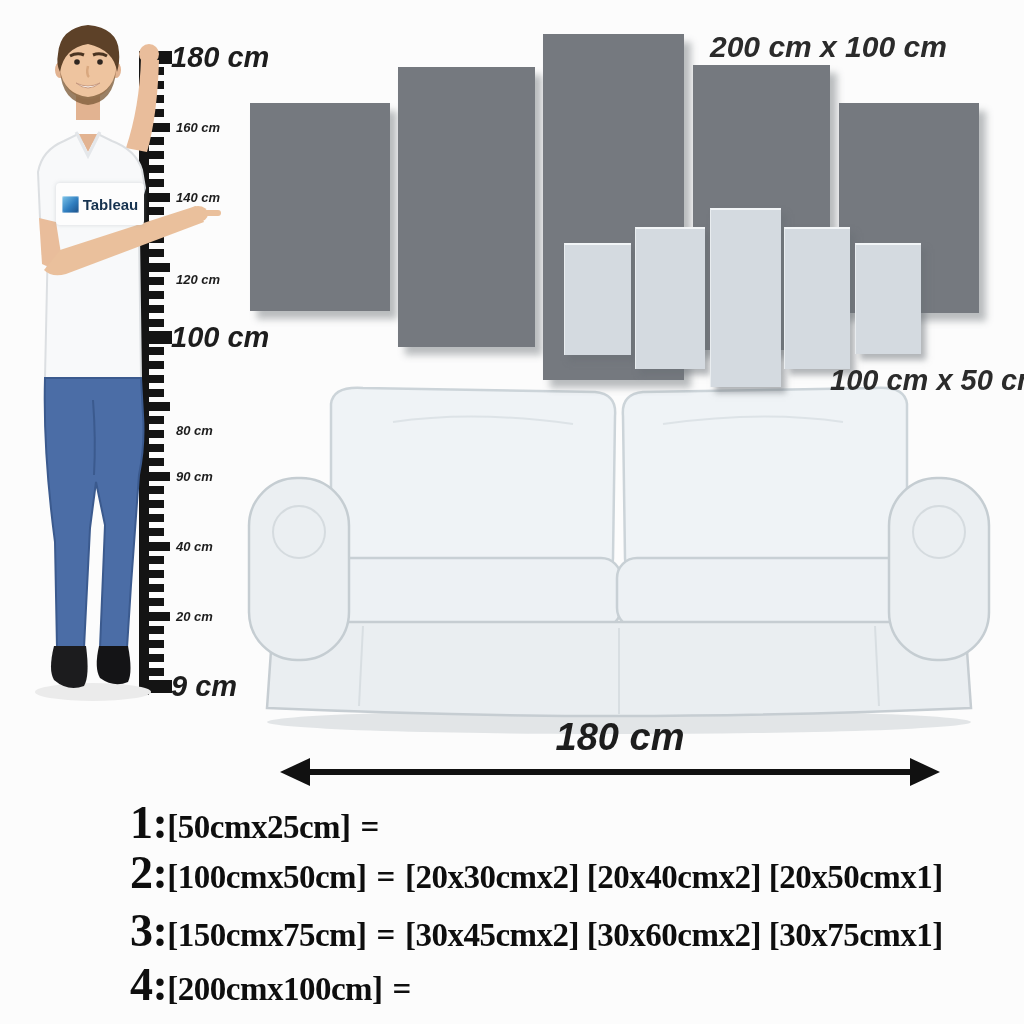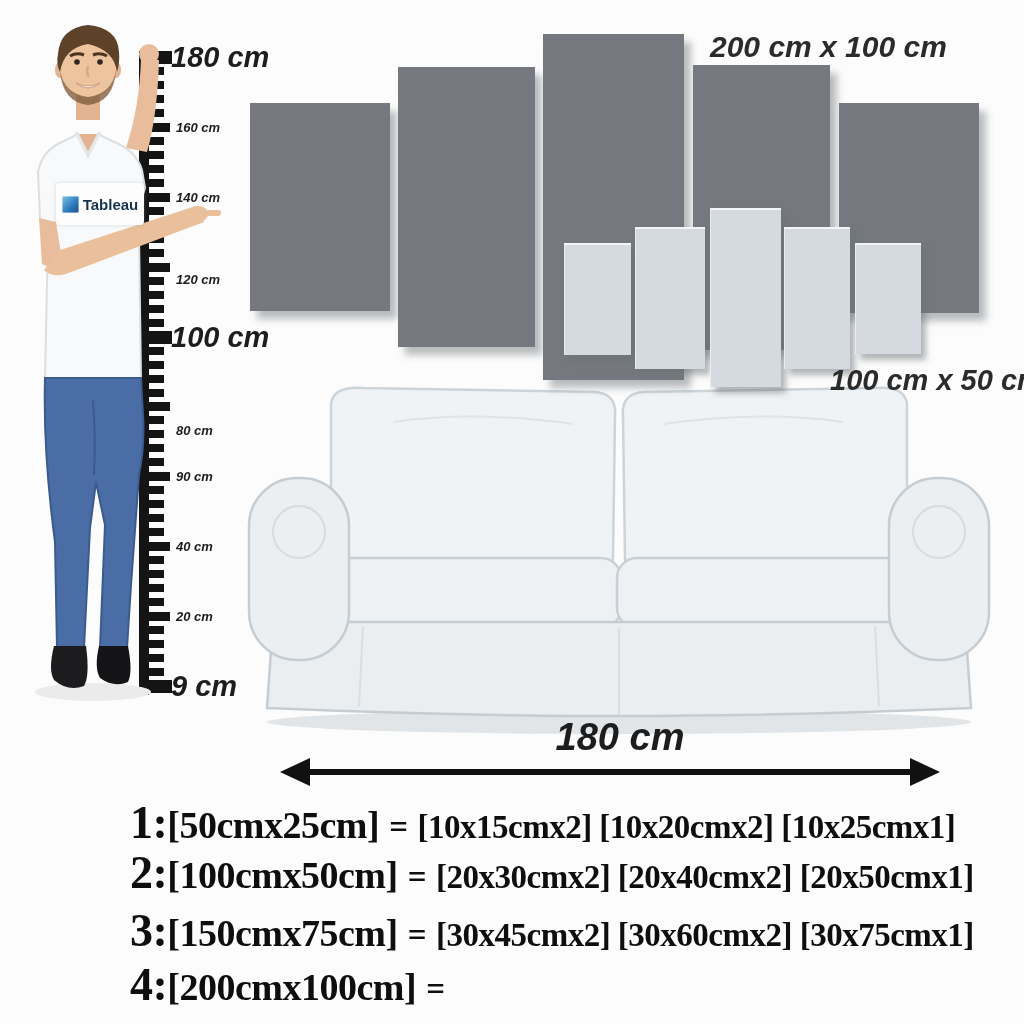--- a/index.html
+++ b/index.html
@@ -62,21 +62,21 @@
     font-size:15px;font-weight:bold;color:#16324f;letter-spacing:0px;
     font-family:"Liberation Sans",sans-serif;
   }
   
   .size-line{
     position:absolute;left:130px;display:flex;align-items:baseline;
     font-family:"Liberation Serif",serif;font-weight:bold;color:#0e0e0e;
     white-space:nowrap;letter-spacing:-0.5px;
   }
   .size-num{font-size:46px;}
-  .size-base{font-size:38px;}
+  .size-base{font-size:33px;}
   .size-eq{font-size:33px;margin:0 10px;}
   .size-parts{font-size:33px;}
 </style>
 </head>
 <body>
 
 <div class="stage" id="stage" style="--dark: #75797f; --light: #d4dae0;">
 
   <div class="ruler">
     <div class="ruler-bar"></div>
@@ -236,21 +236,20 @@
       <line x1="26" y1="20" x2="638" y2="20" stroke="#111" stroke-width="6"></line>
       <polygon points="2,20 32,6 32,34" fill="#111"></polygon>
       <polygon points="662,20 632,6 632,34" fill="#111"></polygon>
     </svg>
   </div>
 
   <div class="size-line" style="top:796px">
     <span class="size-num">1:</span>
       <span class="size-base">[50cmx25cm]</span>
     <span class="size-eq">=</span>
-    <span class="size-parts">[10x15cmx2] [10x20cmx2] [10x25cmx1]</span>
   </div>
   <div class="size-line" style="top:846px">
     <span class="size-num">2:</span>
       <span class="size-base">[100cmx50cm]</span>
     <span class="size-eq">=</span>
     <span class="size-parts">[20x30cmx2] [20x40cmx2] [20x50cmx1]</span>
   </div>
   <div class="size-line" style="top:904px">
     <span class="size-num">3:</span>
       <span class="size-base">[150cmx75cm]</span>

